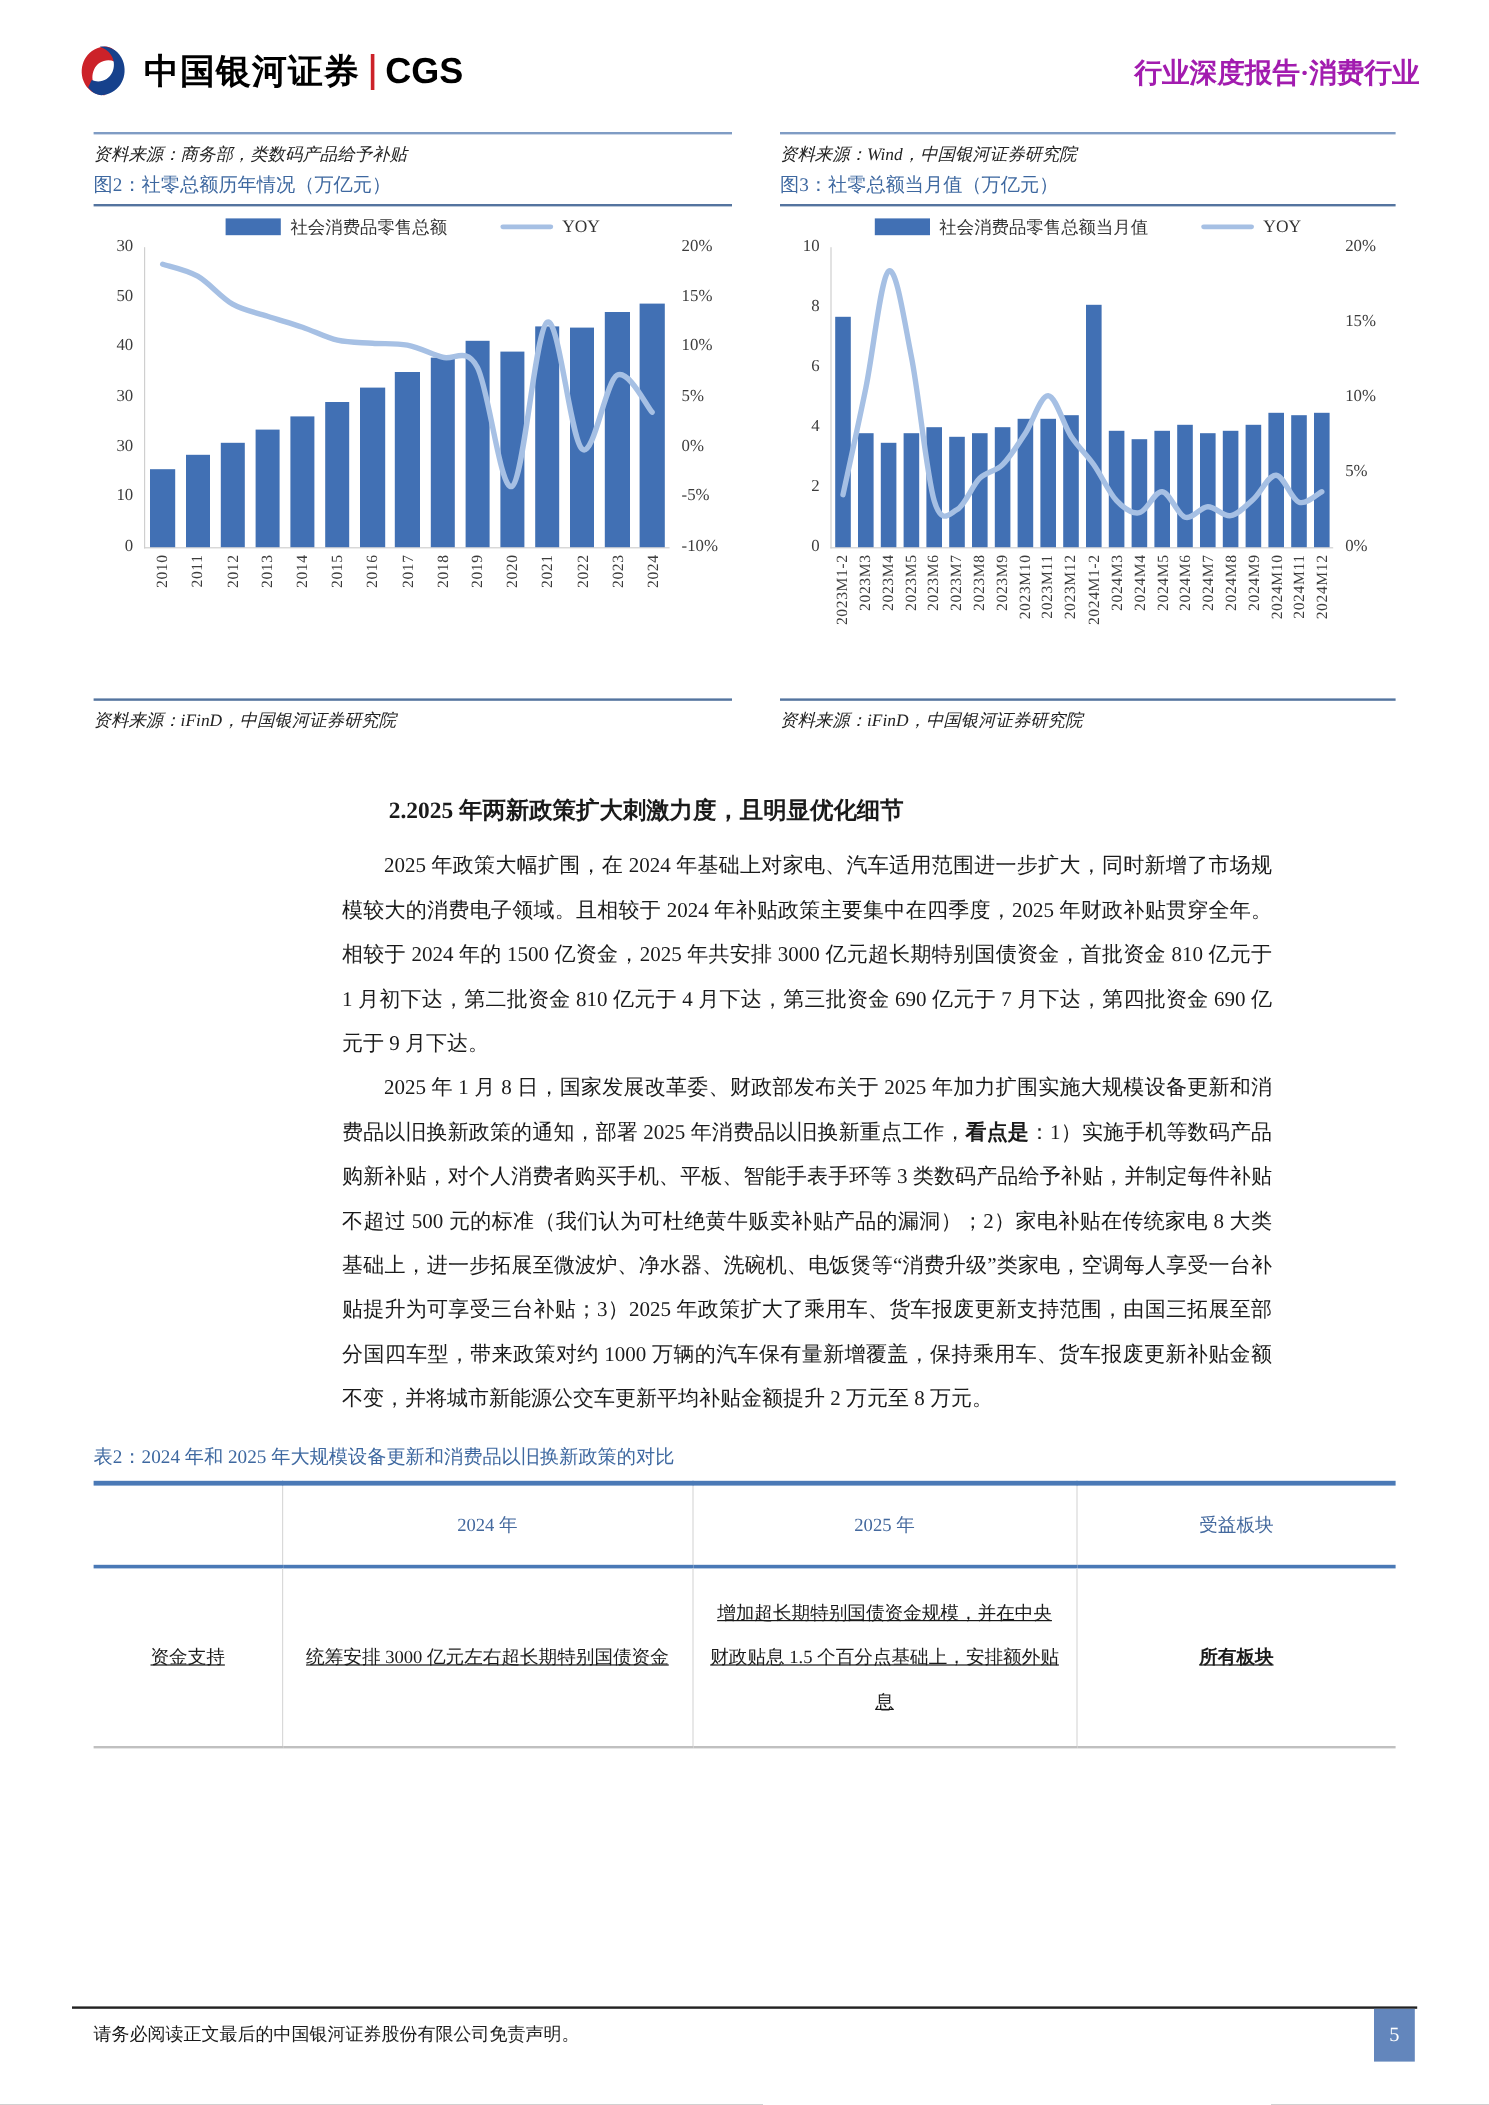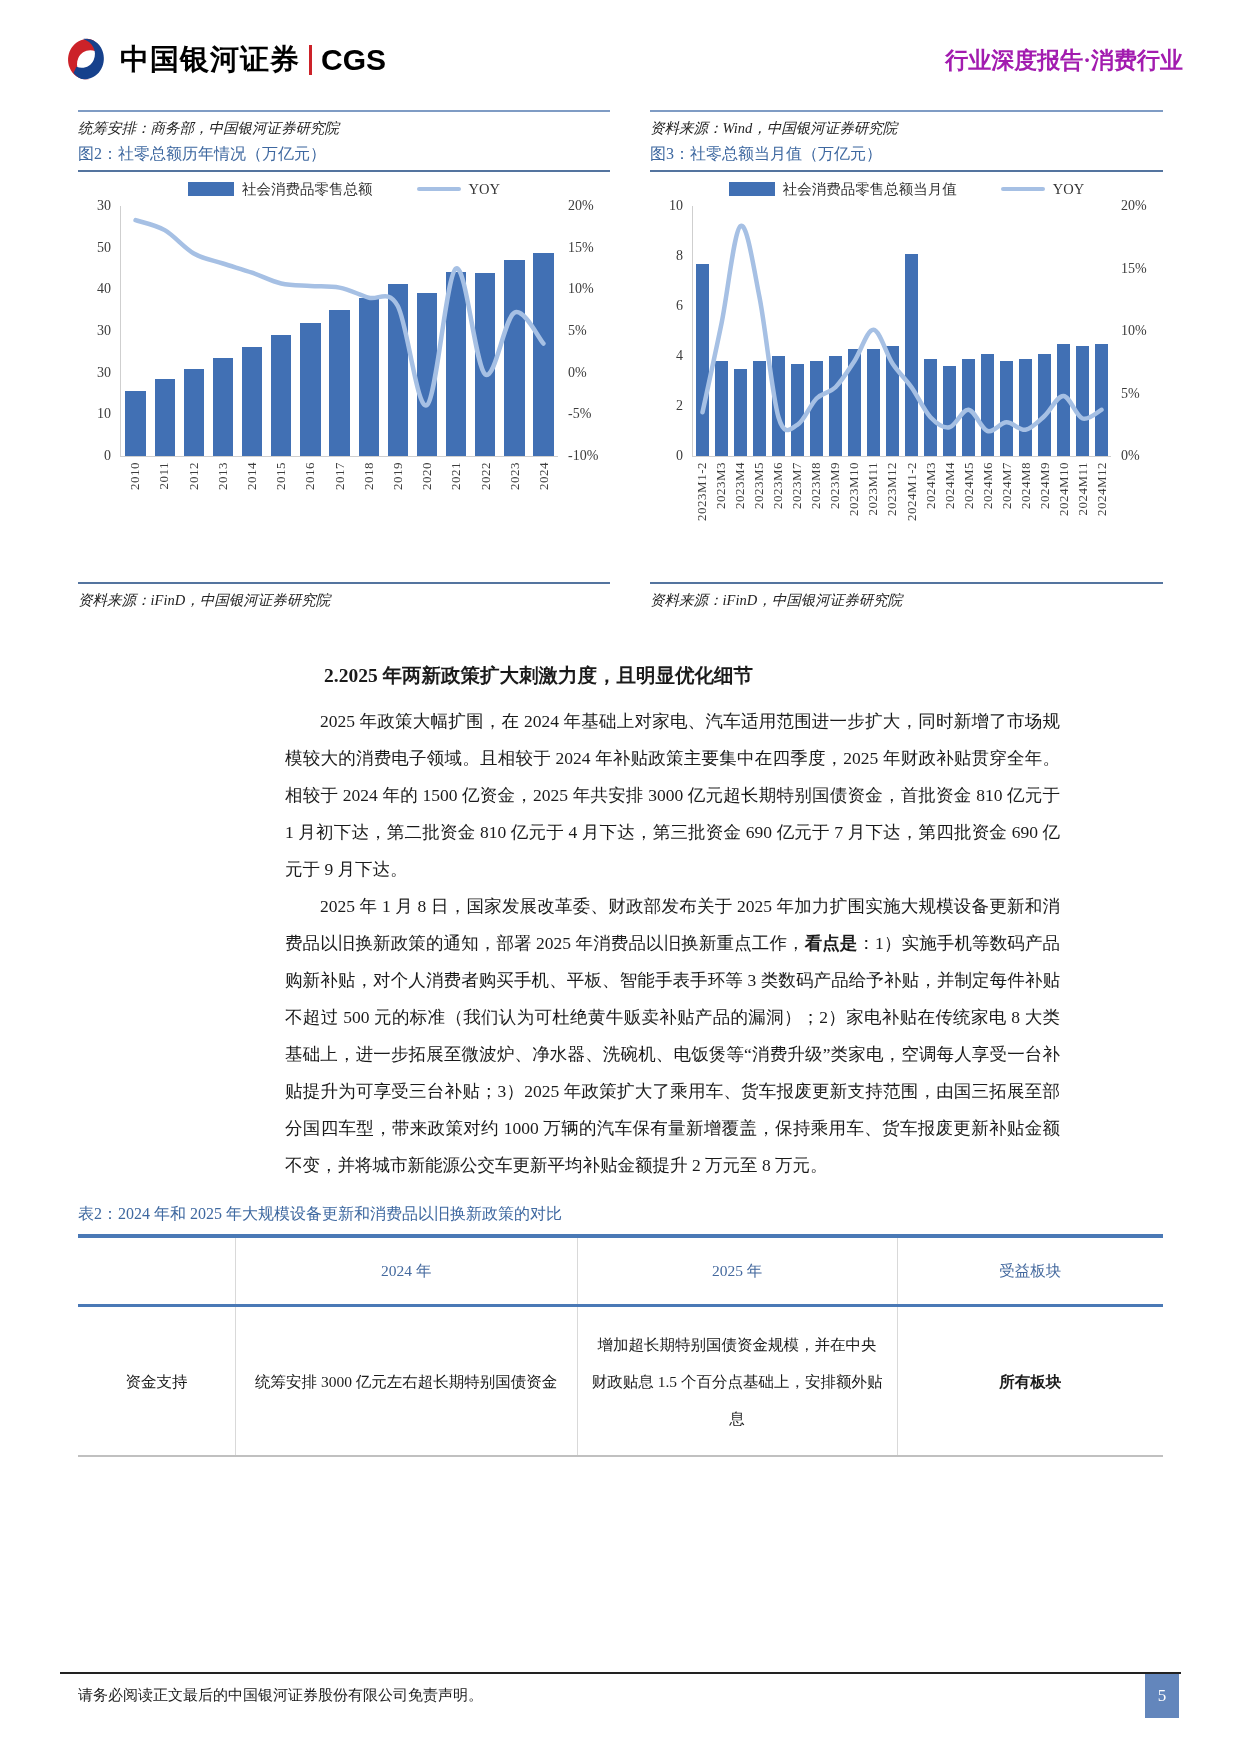--- a/index.html
+++ b/index.html
@@ -56,21 +56,21 @@
   .fig-source{border-top:2px solid #54749f;margin-top:8px;padding-top:7px;}
 
   
   .table-block{margin:20px 78px 0 78px;}
   .table-title{color:#3e68a0;font-size:16px;margin-bottom:9px;}
   table.policy{width:100%;border-collapse:collapse;border-top:4px solid #4a79b6;table-layout:fixed;}
   table.policy td{padding:4px 14px;}
   table.policy thead td{height:58px;color:#44699e;font-size:15.5px;text-align:center;
                         border-bottom:3px solid #4a79b6;}
   table.policy tbody td{height:140px;font-size:15.5px;text-align:center;vertical-align:middle;
-                        line-height:37px;border-bottom:2px solid #c0c0c0;}
+                        line-height:37px;border-bottom:2px solid #c0c0c0;text-decoration:underline;}
   table.policy td + td{border-left:1px solid #d9d9d9;}
   .cell-bold{font-weight:bold;}
 
   
   .footer{position:absolute;left:60px;right:60px;top:1672px;border-top:2px solid #222;}
   .footer-text{font-size:15px;padding:12px 0 0 18px;}
   .page-box{position:absolute;right:2px;top:0;width:34px;height:44px;background:#6386bc;
             color:#fff;display:flex;align-items:center;justify-content:center;font-size:17px;}
 </style>
 </head>
@@ -88,21 +88,21 @@
       </span>
       <span class="logo-text">中国银河证券</span>
       <span class="logo-divider"></span>
       <span class="logo-cgs">CGS</span>
     </div>
     <div class="report-type">行业深度报告·消费行业</div>
   </div>
 
   <div class="top-sources">
     <div class="src-col left">
-      <div class="source">统筹安排：商务部，中国银河证券研究院</div>
+      <div class="source">资料来源：商务部，类数码产品给予补贴</div>
     </div>
     <div class="src-col right">
       <div class="source">资料来源：Wind，中国银河证券研究院</div>
     </div>
   </div>
 
 
   <div class="figures">
 
     <div class="figure f2">

